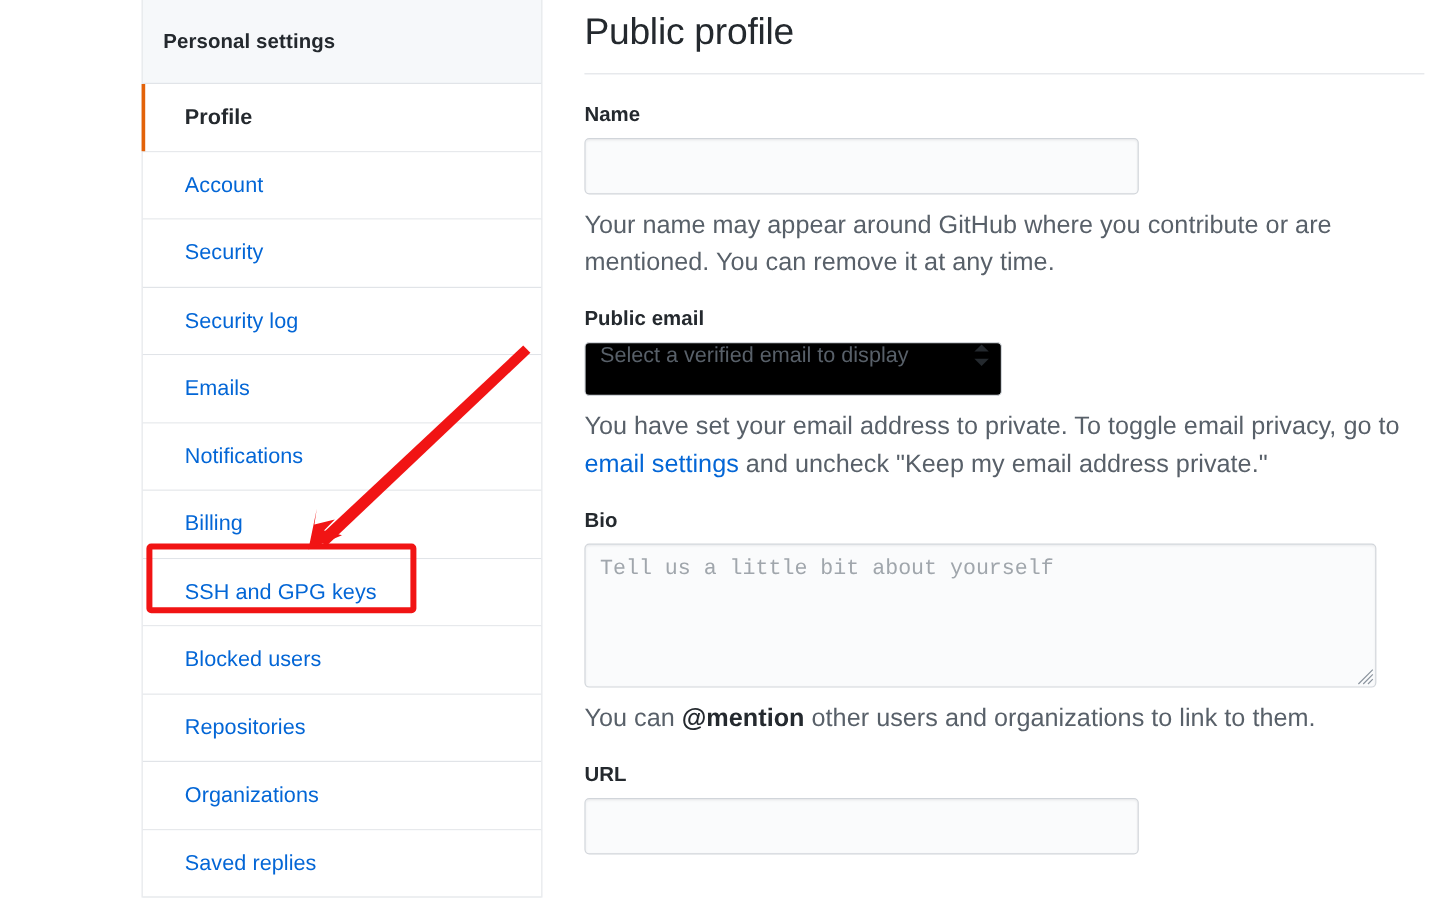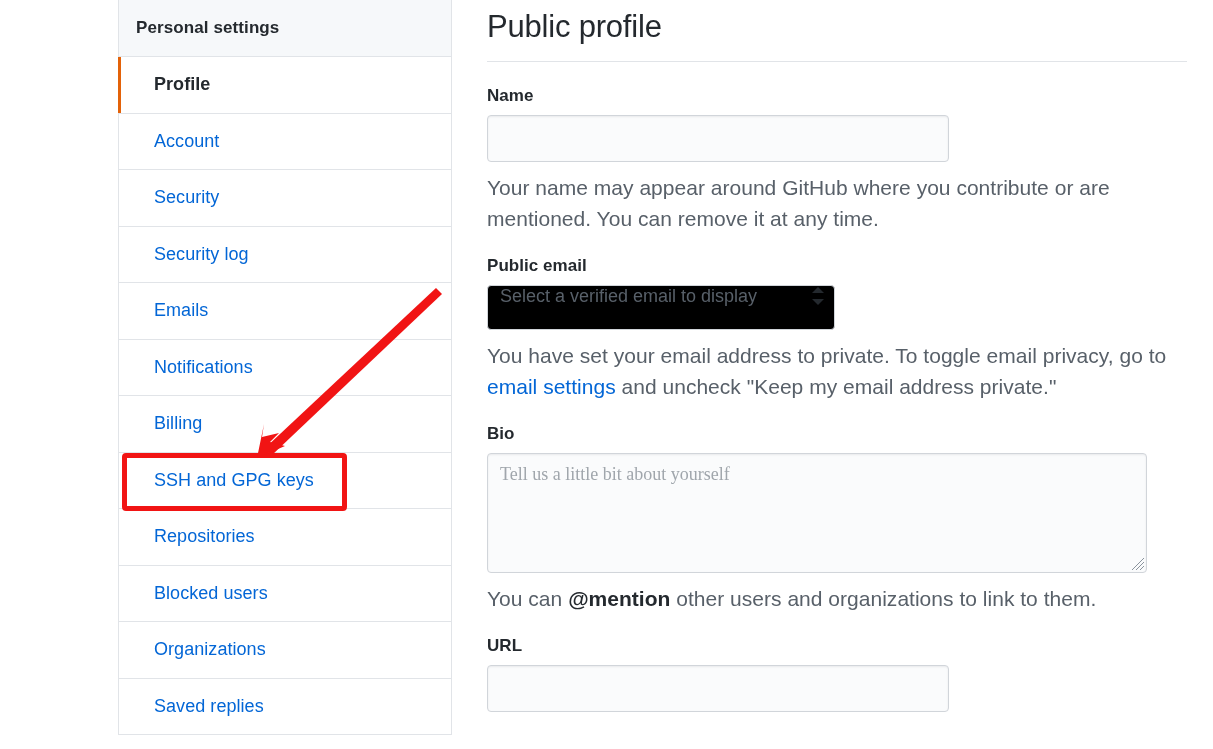--- a/index.html
+++ b/index.html
@@ -28,21 +28,21 @@
     position: absolute;
     left: 118px;
     top: 0px;
     width: 334px;
     border-left: 1px solid #e1e4e8;
     border-right: 1px solid #e1e4e8;
     box-sizing: border-box;
     background: #ffffff;
   }
   .sidebar-heading {
-    height: 57px;
+    height: 70px;
     box-sizing: border-box;
     background: #f6f8fa;
     border-bottom: 1px solid #e1e4e8;
     display: flex;
     align-items: center;
     padding-left: 17px;
     font-size: 17px;
     font-weight: bold;
     color: #24292e;
     letter-spacing: 0.1px;
@@ -187,21 +187,21 @@
 
   
   .bio-area {
     box-sizing: border-box;
     width: 660px;
     height: 120px;
     border: 1px solid #d1d5da;
     border-radius: 4px;
     background: #fafbfc;
     box-shadow: inset 0 1px 2px rgba(27,31,35,0.075);
-    font-family: Liberation Serif, serif;
+    font-family: Liberation Mono, monospace;
     font-size: 18px;
     color: #24292e;
     padding: 10px 12px;
     outline: none;
     resize: none;
     display: block;
   }
   .bio-area::placeholder { color: #a0a6ac; }
   .text-input::placeholder { color: #a0a6ac; }
   .bio-wrap { position: relative; width: 660px; }
@@ -259,24 +259,24 @@
       <div class="nav-item">
         <span>Notifications</span>
       </div>
       <div class="nav-item">
         <span>Billing</span>
       </div>
       <div class="nav-item">
         <span>SSH and GPG keys</span>
       </div>
       <div class="nav-item">
+        <span>Blocked users</span>
+      </div>
+      <div class="nav-item">
         <span>Repositories</span>
-      </div>
-      <div class="nav-item">
-        <span>Blocked users</span>
       </div>
       <div class="nav-item">
         <span>Organizations</span>
       </div>
       <div class="nav-item">
         <span>Saved replies</span>
       </div>
     </nav>
 
   <main class="main">

